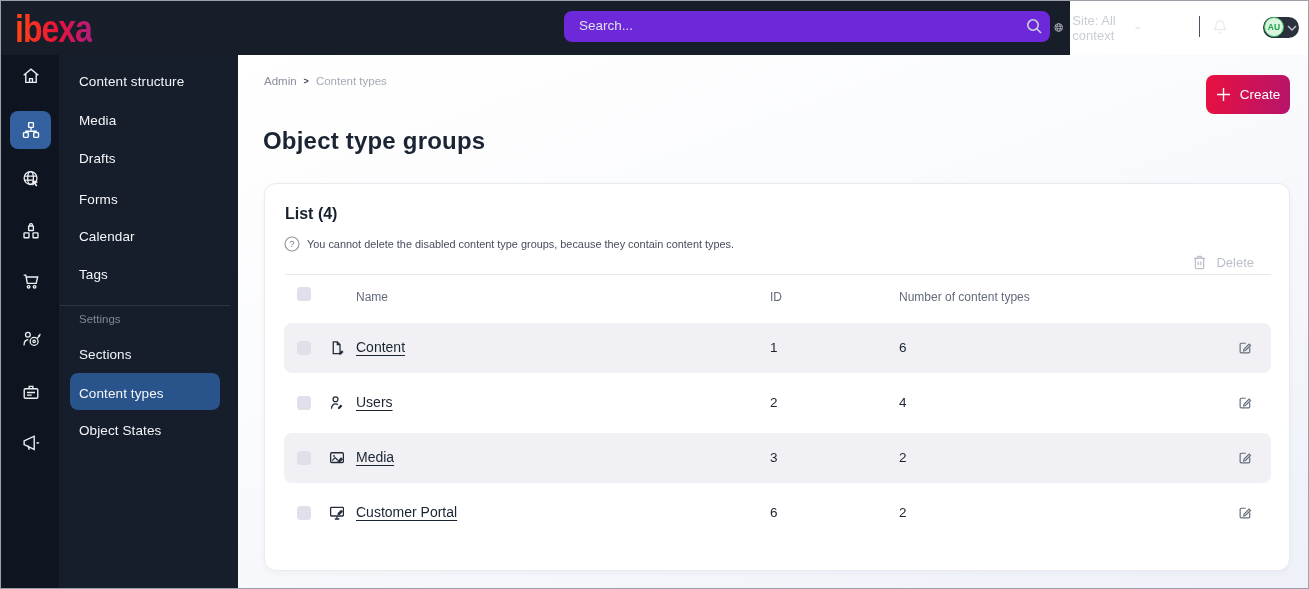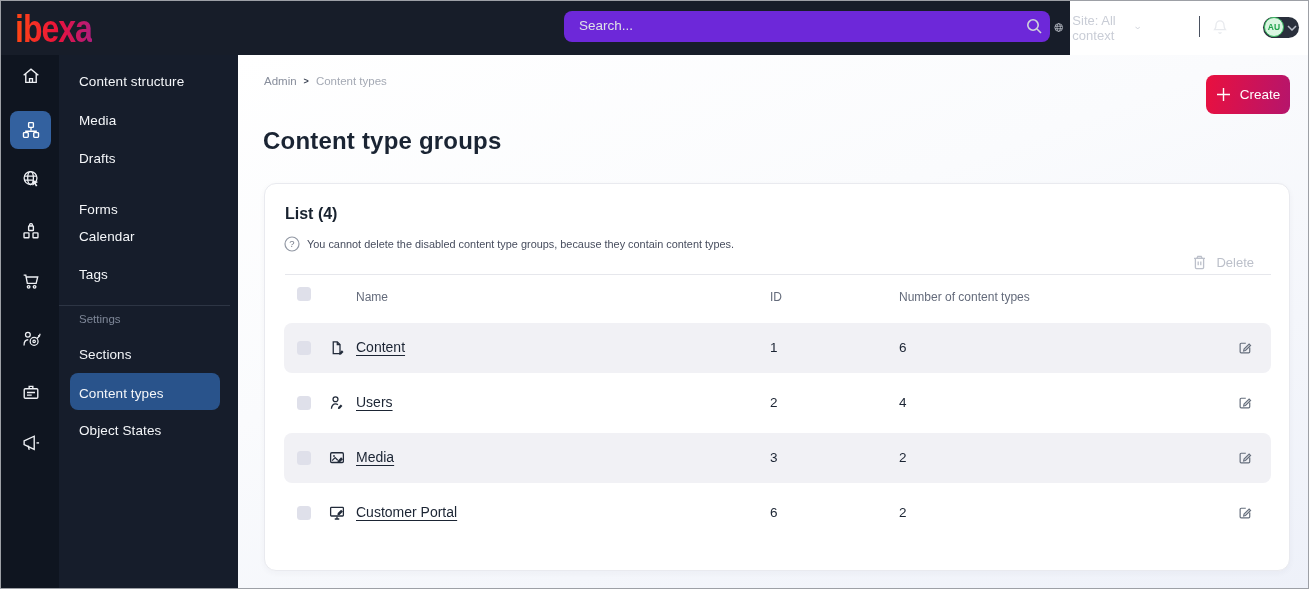--- a/index.html
+++ b/index.html
@@ -170,38 +170,38 @@
       <path d="M4.5 9.8l11-5.2v14.4l-11-5.2z"></path>
       <path d="M8.8 14.8l1.3 4.6"></path>
       <path d="M18 11.9h2.8"></path>
     </svg>
   </div>
 
   <div class="menu">
     <div class="mi" style="top:19px">Content structure</div>
     <div class="mi" style="top:58px">Media</div>
     <div class="mi" style="top:96px">Drafts</div>
-    <div class="mi" style="top:147px">Forms</div>
+    <div class="mi" style="top:137px">Forms</div>
     <div class="mi" style="top:174px">Calendar</div>
     <div class="mi" style="top:212px">Tags</div>
     <div class="menu-div"></div>
     <div class="settings-lbl">Settings</div>
     <div class="mi" style="top:292px">Sections</div>
     <div class="mi-active-box"></div>
     <div class="mi" style="top:331px">Content types</div>
     <div class="mi" style="top:368px">Object States</div>
   </div>
 
   <div class="main"></div>
   <div class="crumbs">
       <span>Admin</span>
       <span class="sep">&gt;</span>
       <span class="cur">Content types</span>
     </div>
-  <div class="h1">Content type groups</div>
+  <div class="h1">Object type groups</div>
   <div class="btn-create">
     <svg width="15" height="15" viewBox="0 0 15 15" fill="none" stroke="#fff" stroke-width="1.4">
       <path d="M7.5 1v13M1 7.5h13"></path>
     </svg>
     <span>Create</span>
   </div>
 
   <div class="card">
     <div class="list-title">List (4)</div>
     <div class="info-row">

